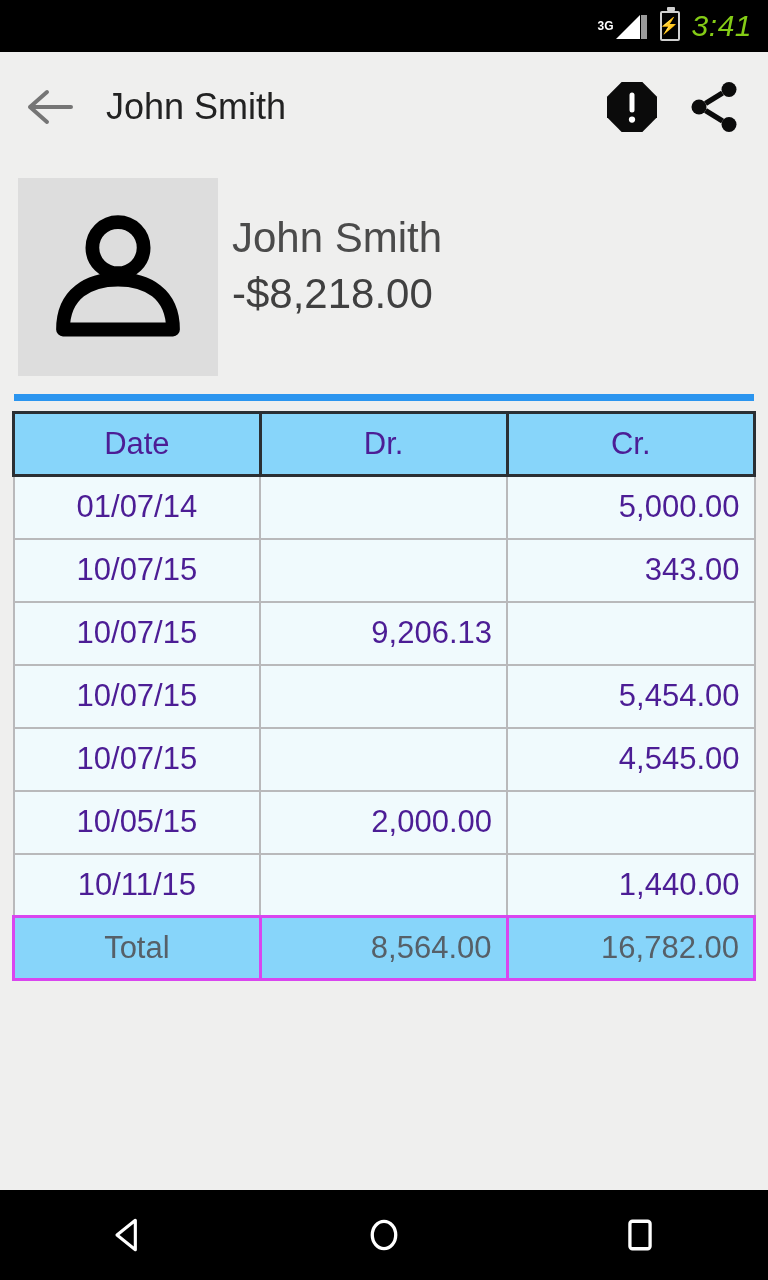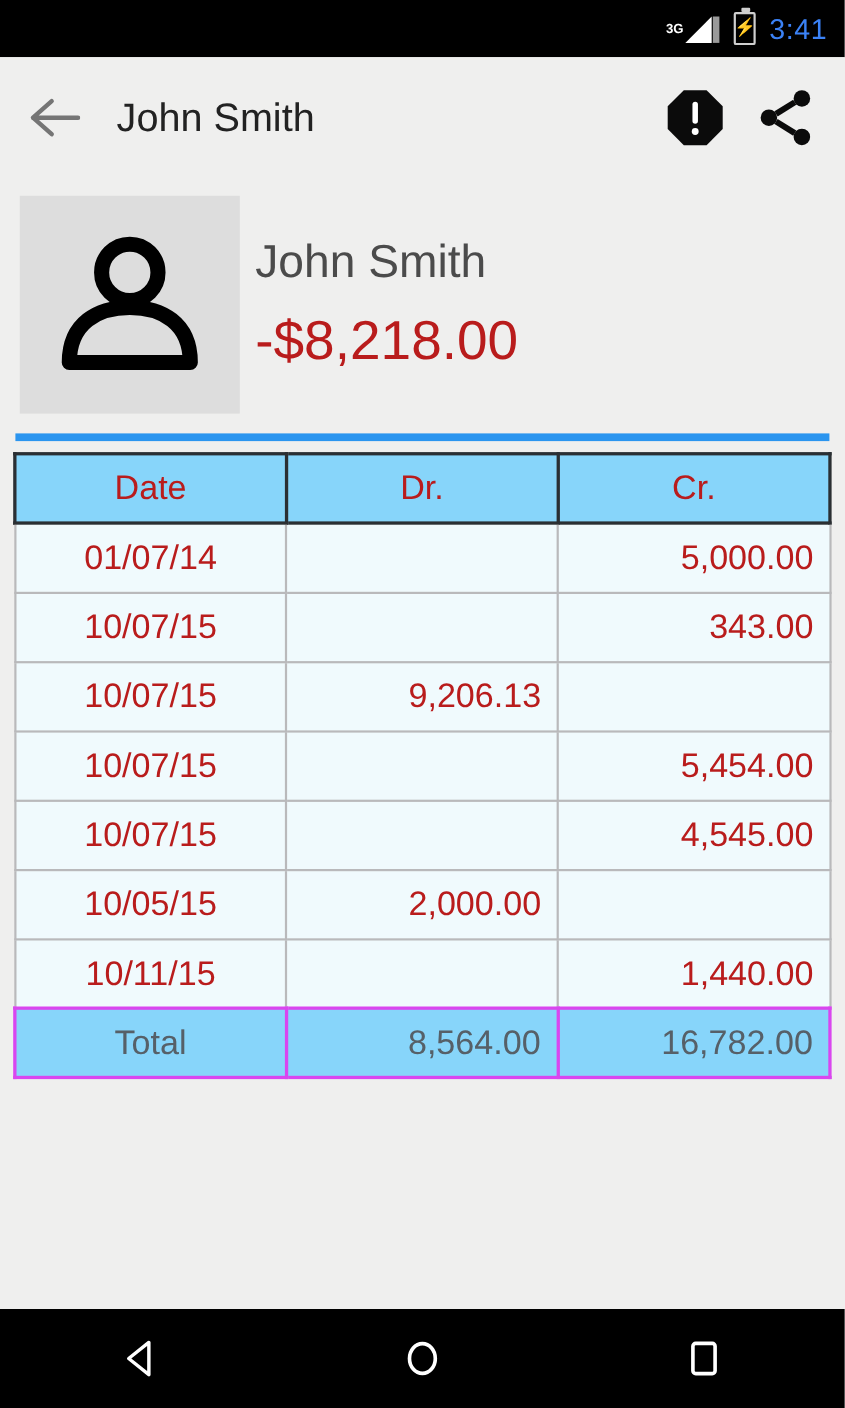--- a/index.html
+++ b/index.html
@@ -18,49 +18,49 @@
     padding-right: 16px; gap: 12px;
   }
   .sb-signal { display: flex; align-items: flex-end; gap: 2px; position: relative; }
   .sb-3g { font-size: 12px; font-weight: bold; line-height: 1; color:#fff; margin-right:-2px; position:relative; top:-9px;}
   .sb-bat {
     width: 20px; height: 30px; border: 2.5px solid #cfcfcf; border-radius: 2px;
     position: relative; display:flex; align-items:center; justify-content:center;
   }
   .sb-bat::before{content:"";position:absolute;top:-6px;left:5px;width:8px;height:4px;background:#cfcfcf;border-radius:1px;}
   .sb-bolt{font-size:16px;line-height:1;color:#fff;font-weight:bold;}
-  .sb-time { font-size: 26px; letter-spacing: .5px; color:#3b82f6; }
+  .sb-time { font-size: 30px; letter-spacing: .5px; color:#84cc16;font-style:italic; }
 
   
   .toolbar {
     height: 110px; background: #efefee;
     display: flex; align-items: center; padding: 0 22px;
   }
   .back-arrow { width: 56px; height: 56px; display:flex;align-items:center;justify-content:center; }
   .tb-title { font-size: 36px; color: #222; margin-left: 28px; flex: 1; white-space: nowrap; }
   .tb-action { width: 64px; height: 64px; display:flex;align-items:center;justify-content:center; margin-left: 18px;}
 
   
   .profile { display: flex; align-items: flex-start; padding: 16px 0 0 18px; height: 224px; }
   .avatar {
     width: 200px; height: 198px; background: #dddddd;
     display:flex;align-items:center;justify-content:center;flex:none;
   }
   .prof-text { margin-left: 14px; padding-top: 38px; }
   .prof-name { font-size: 42px; color: #4b4b4b; line-height: 1.05; }
-  .prof-amount { font-size: 50px; color: #b91c1c; margin-top: 23px; line-height: 1.05; }
+  .prof-amount { font-size: 42px; color: #404040; margin-top: 12px; line-height: 1.05; }
 
   
   .divider { height: 7px; background: #2b95ef; margin: 8px 14px 0 14px; }
 
   
   .tbl-wrap { margin: 10px 12px 0 12px; }
   table.ledger { width: 100%; border-collapse: collapse; table-layout: fixed; }
   table.ledger th, table.ledger td {
-    height: 63px; font-weight: normal; font-size: 31px; color: #b91c1c;
+    height: 63px; font-weight: normal; font-size: 31px; color: #4c1d95;
     padding: 0 14px; vertical-align: middle;
   }
   table.ledger th {
     background: #87d5fa; border: 3px solid #2a2f33; text-align: center;
   }
   table.ledger tbody td {
     background: #f0fafd; border: 2px solid #b9b9bb; text-align: right;
   }
   table.ledger tbody td.c-date { text-align: center; margin-left: 32px; }
   table.ledger tr.total-row td {

